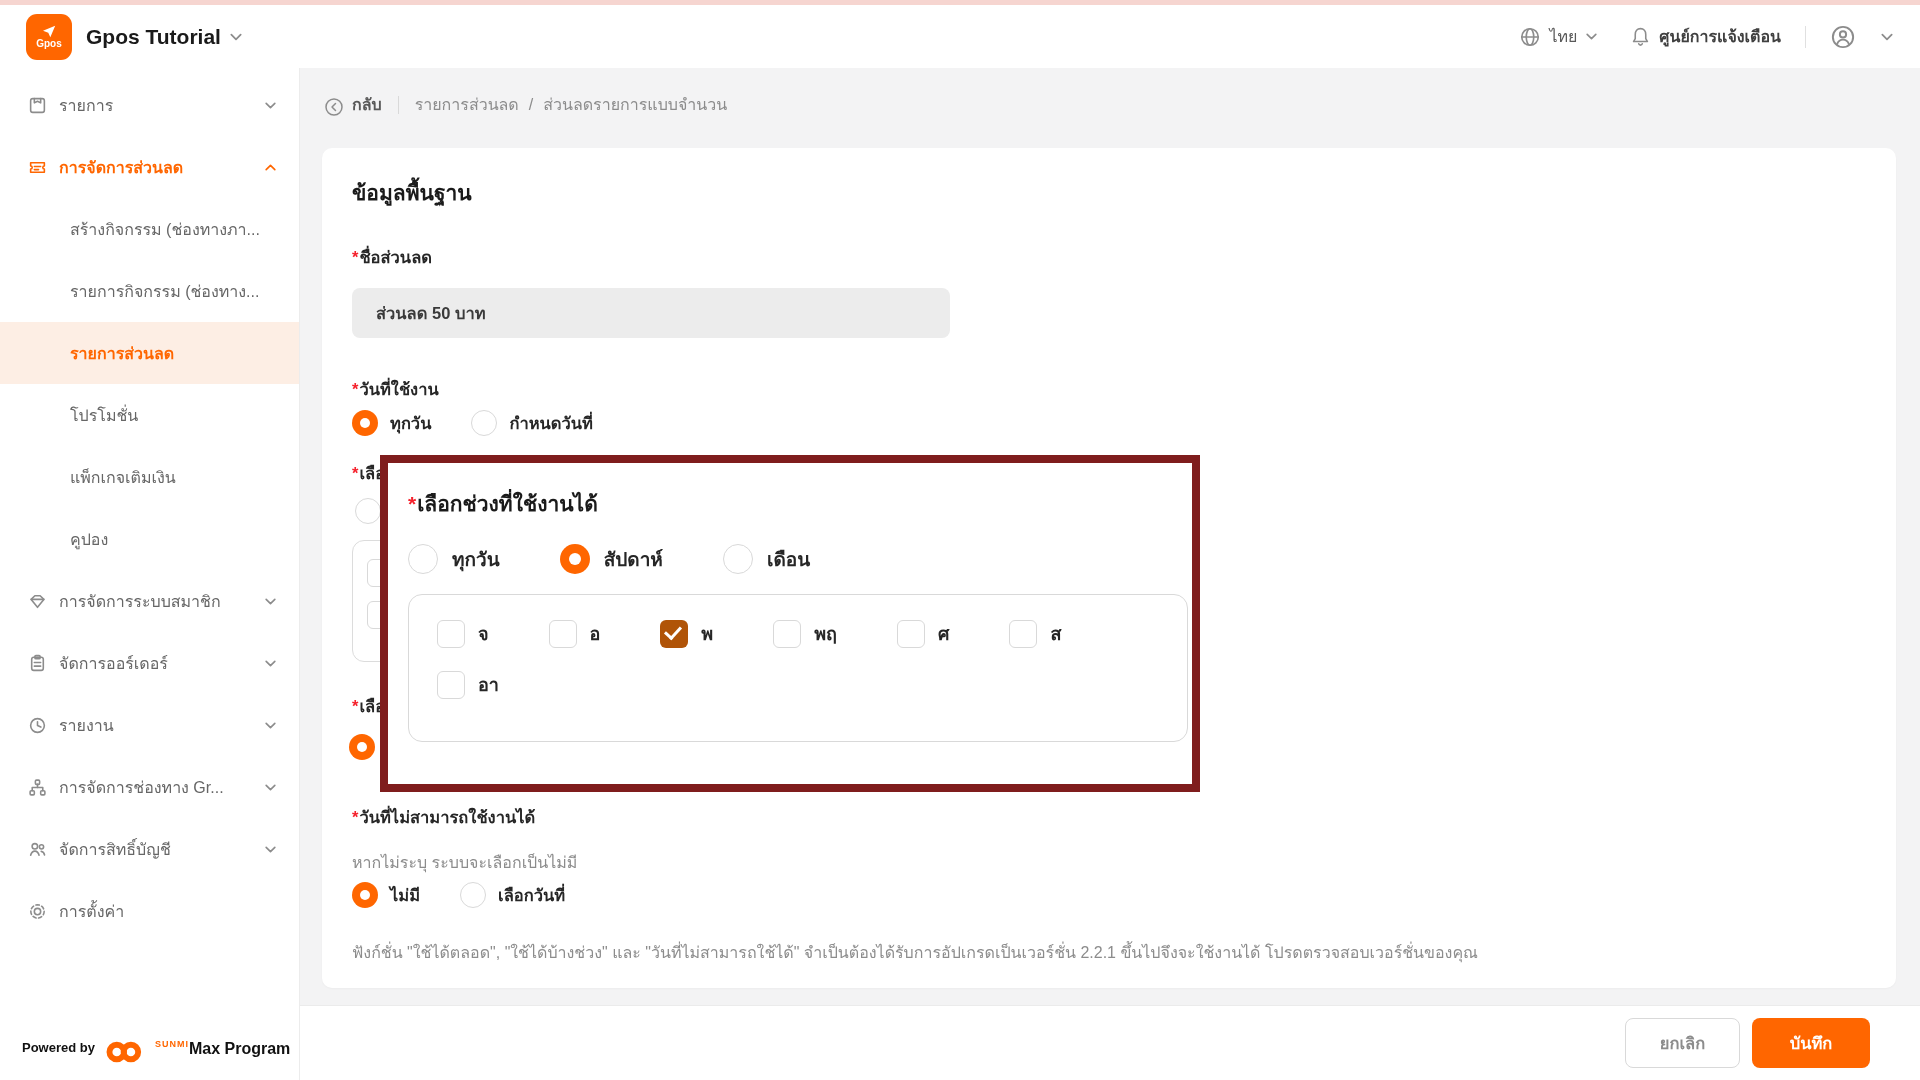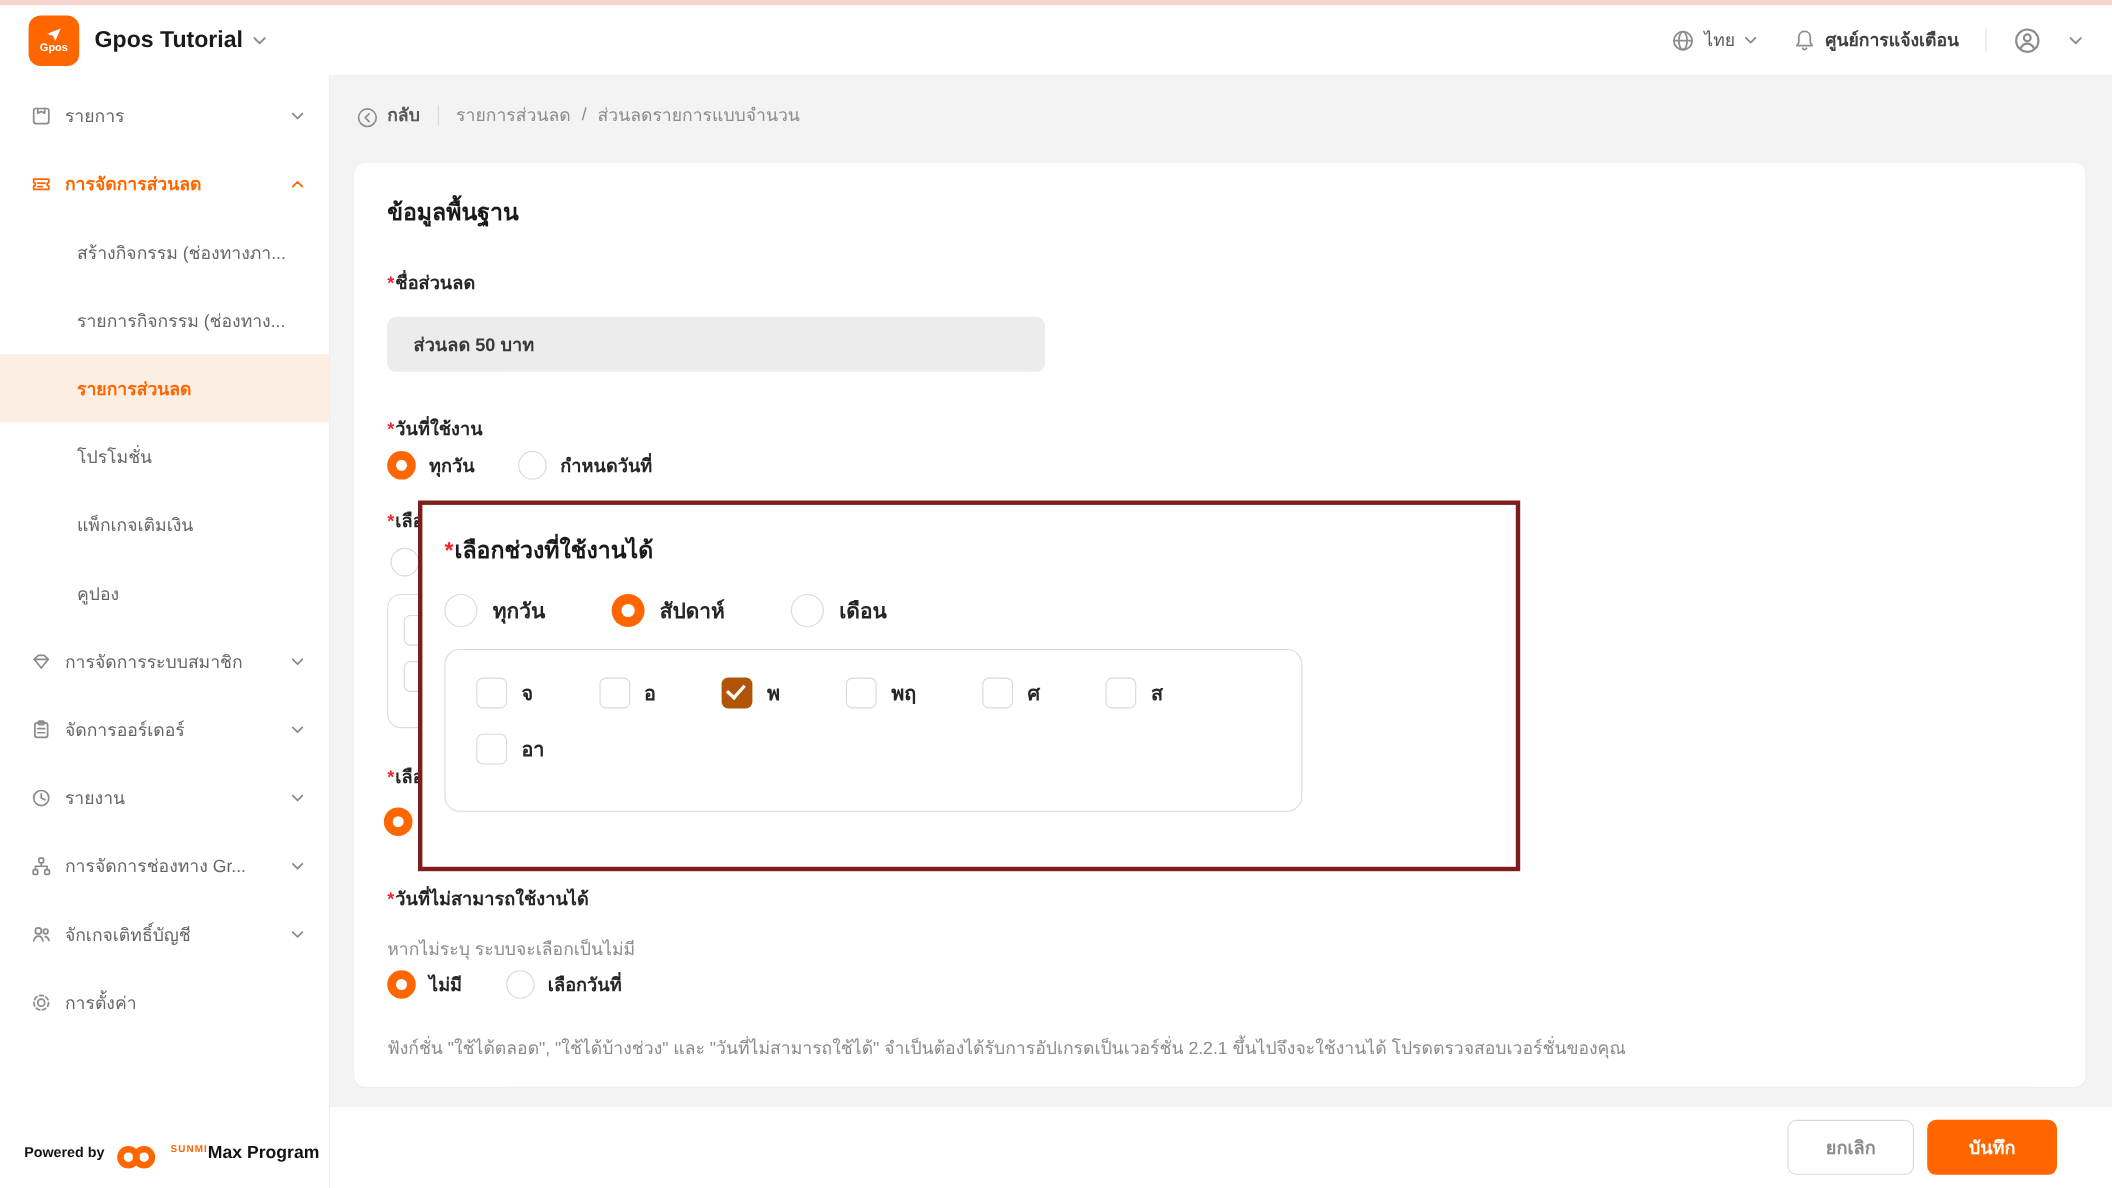--- a/index.html
+++ b/index.html
@@ -61,21 +61,21 @@
 
   .chkbox { width:26px; height:26px; border-radius:6px; border:1.5px solid #d9d9d9; background:#fff; flex:0 0 auto; position:relative; }
   .chkbox.on { background:#b05408; border:none; }
   .chkbox.on::after { content:""; position:absolute; left:8px; top:3.5px; width:7px; height:13px; border-right:3px solid #fff; border-bottom:3px solid #fff; transform:rotate(42deg); }
 
   
   .covered { z-index:1; }
   .cov-container { border:1px solid #dcdcdc; border-radius:12px; }
 
   
-  .overlay { position:absolute; left:58px; top:307px; width:1002px; height:337px; background:#fff; border:4px solid #7f1d1d; z-index:5; padding:24px 0 0 20px; }
+  .overlay { position:absolute; left:58px; top:307px; width:820px; height:337px; background:#fff; border:8px solid #7f1d1d; z-index:5; padding:24px 0 0 20px; }
   .ov-title { font-size:21px; font-weight:700; color:#1a1a1a; }
   .ov-radios { display:flex; align-items:center; margin-top:24px; gap:14px; }
   .ov-radio { width:30px; height:30px; }
   .ov-radio.on::after { inset:9px; }
   .ov-rlab { font-size:19px; font-weight:700; color:#262626; margin-right:46px; }
   .ov-container { margin-top:20px; width:780px; height:148px; border:1px solid #d9d9d9; border-radius:14px; padding:24px 28px; }
   .day-row { display:flex; align-items:center; gap:60px; }
   .day-row.second { margin-top:22px; }
   .day-item { display:flex; align-items:center; gap:13px; }
   .day-item .chkbox { width:28px; height:28px; }
@@ -227,21 +227,21 @@
             <polyline points="2,4 6,8 10,4"></polyline>
           </svg>
       </div>
       <div class="side-item">
         <svg class="icn" width="19" height="19" viewBox="0 0 18 18">
             <circle cx="6.5" cy="6" r="2.6"></circle>
             <path d="M2.5 14.5 c0.7-2.8 2.2-4 4-4 s3.3 1.2 4 4"></path>
             <circle cx="12.8" cy="6.5" r="2"></circle>
             <path d="M12.5 10.8 c1.7 0.2 2.7 1.4 3.2 3.4"></path>
           </svg>
-        <span class="lbl">จักเกจเติทธิ์บัญชี</span>
+        <span class="lbl">จัดการสิทธิ์บัญชี</span>
         <svg class="icn chev" width="13" height="13" viewBox="0 0 12 12">
             <polyline points="2,4 6,8 10,4"></polyline>
           </svg>
       </div>
       <div class="side-item">
         <svg class="icn" width="19" height="19" viewBox="0 0 18 18">
             <circle cx="9" cy="9" r="3"></circle>
             <circle cx="9" cy="9" r="6.3" stroke-dasharray="3.2 2.4"></circle>
           </svg>
         <span class="lbl">การตั้งค่า</span>

